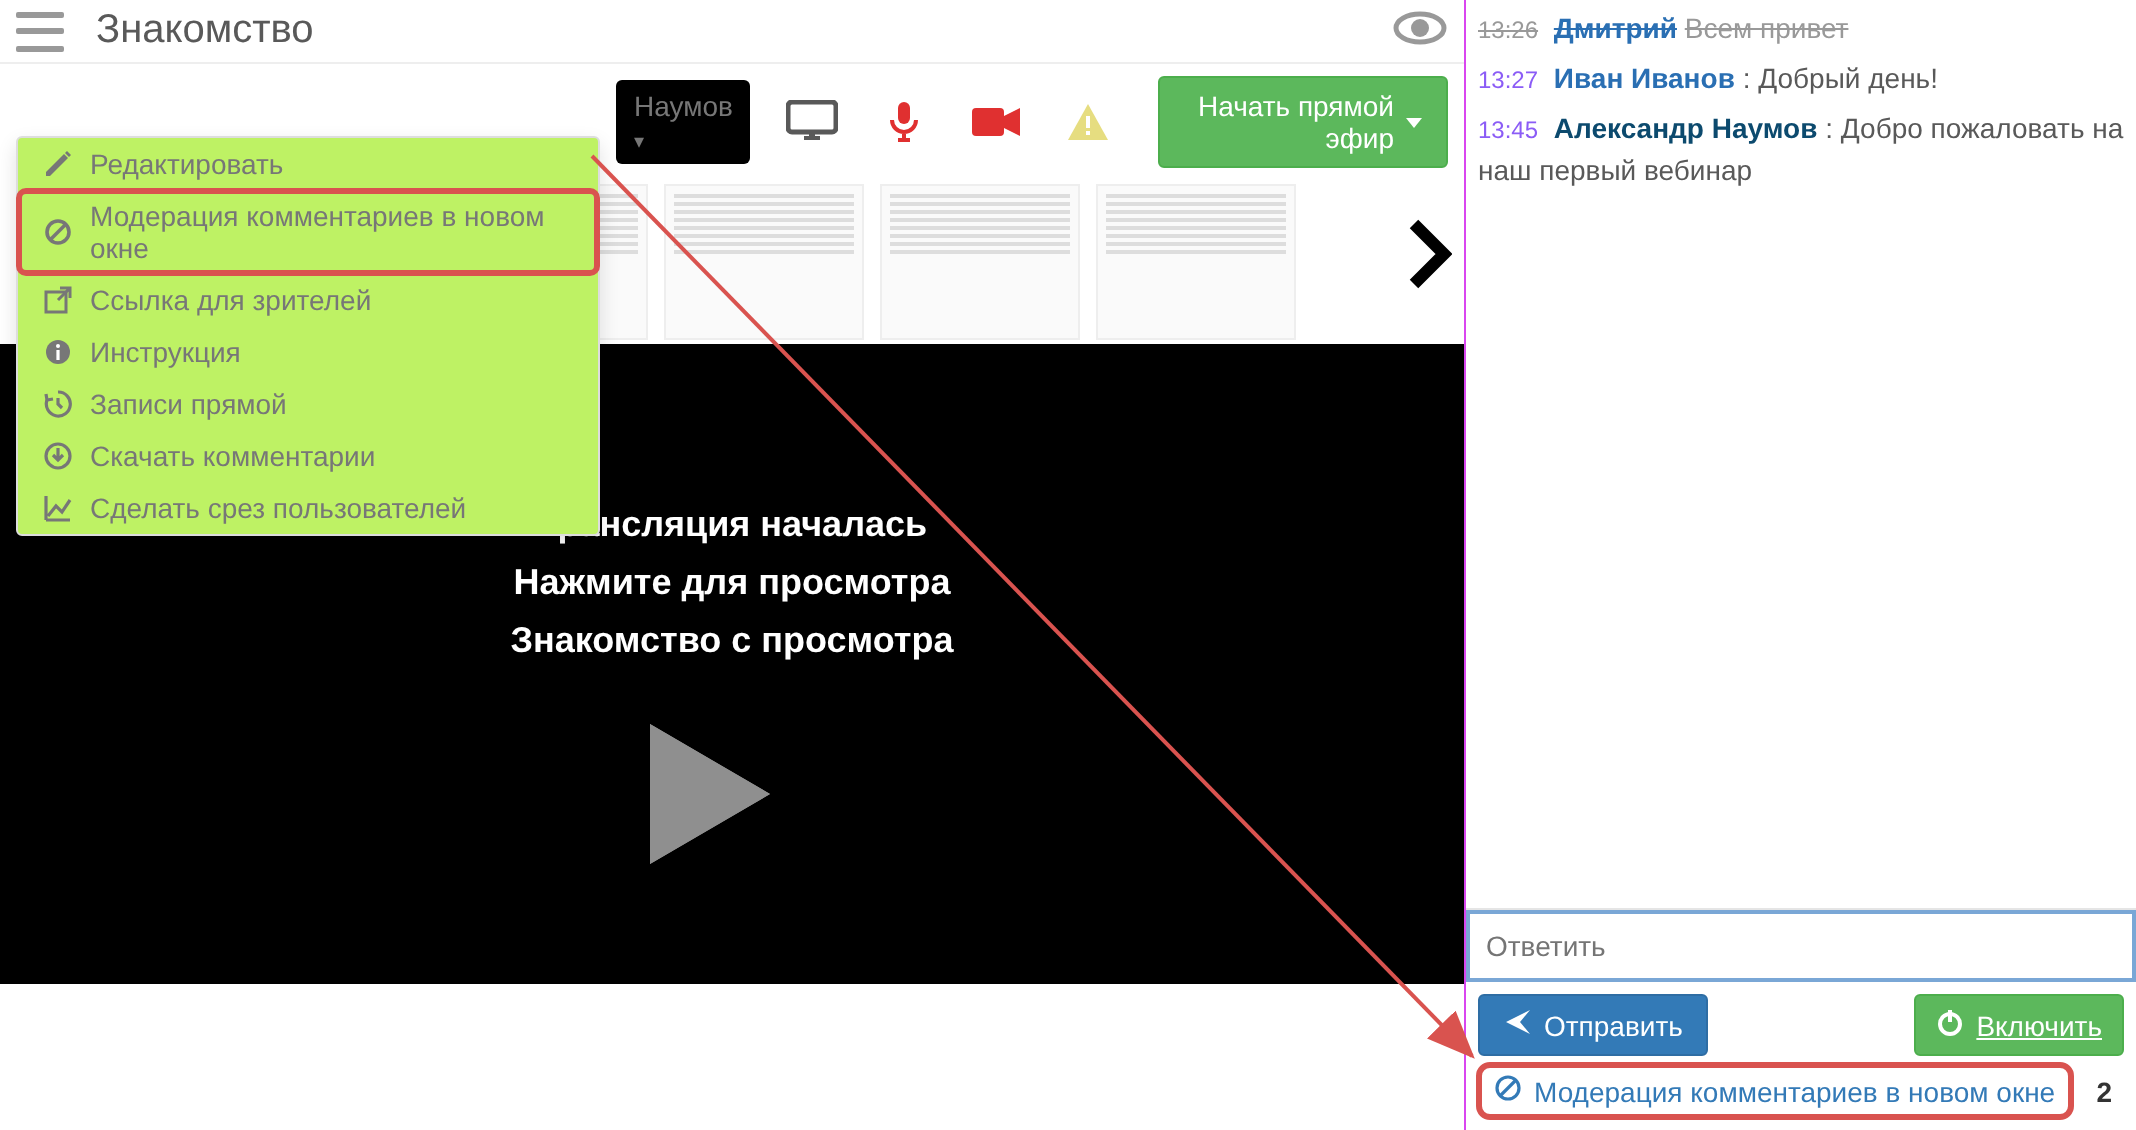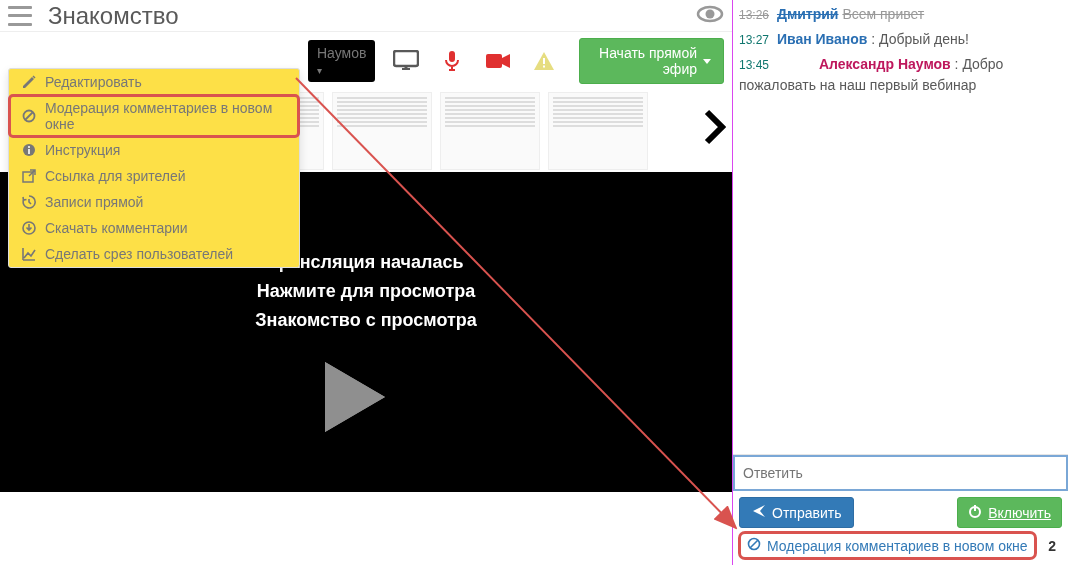--- a/index.html
+++ b/index.html
@@ -2,33 +2,33 @@
 <html><head>
   <meta charset="utf-8">
   <style>
     * { box-sizing: border-box; margin: 0; padding: 0; }
     body { font-family: -apple-system, "Helvetica Neue", Arial, sans-serif; font-size: 14px; color: #595959; width: 1068px; height: 565px; overflow: hidden; position: relative; background: #fff; }
 
     
     .header { display: flex; align-items: center; height: 32px; padding: 0 8px; border-bottom: 1px solid #eee; }
     .hamburger { width: 24px; height: 20px; cursor: pointer; display: flex; flex-direction: column; justify-content: space-between; margin-right: 16px; }
     .hamburger span { display: block; height: 3px; background: #999; border-radius: 1px; }
-    .title { font-size: 24px; color: #595959; font-weight: 400; flex: 1; }
+    .title { font-size: 20px; color: #595959; font-weight: 400; flex: 1; }
     .eye-icon { color: #999; }
 
     
     .toolbar-row { display: flex; align-items: center; padding: 6px 8px; gap: 8px; position: relative; }
     .presenter-drop { border: 1px solid rgba(0,0,0,0); background: #000000; padding: 4px 8px; font-size: 14px; color: #777; border-radius: 3px; margin-left: 300px; }
     .tool-icons { display: flex; gap: 20px; align-items: center; margin-left: 10px; }
     .ti { width: 26px; height: 20px; display: flex; align-items: center; justify-content: center; }
     .start-btn { background: #5cb85c; color: #fff; border: 1px solid #4cae4c; border-radius: 3px; padding: 6px 12px; font-size: 14px; margin-left: 14px; cursor: pointer; display: flex; align-items: center; gap: 6px; text-align: right; }
     .start-btn .caret { width: 0; height: 0; border-left: 4px solid transparent; border-right: 4px solid transparent; border-top: 5px solid #fff; }
 
     
-    .dropdown { position: absolute; top: 36px; left: 8px; width: 292px; background: #fde047; border: 1px solid #ddd; border-radius: 3px; box-shadow: 0 4px 10px rgba(0,0,0,0.12); z-index: 20; }
+    .dropdown { position: absolute; top: 36px; left: 8px; width: 292px; background: #bef264; border: 1px solid #ddd; border-radius: 3px; box-shadow: 0 4px 10px rgba(0,0,0,0.12); z-index: 20; }
     .dd-item { display: flex; align-items: center; gap: 8px; padding: 5px 12px; font-size: 14px; color: #777; cursor: pointer; }
     .dd-item.highlighted { outline: 3px solid #d9534f; outline-offset: -2px; border-radius: 4px; }
     .dd-icon { width: 16px; height: 16px; flex-shrink: 0; display: flex; align-items: center; justify-content: center; }
 
     
     .thumbstrip { display: flex; align-items: center; background: #fff; padding: 2px 0 2px 8px; gap: 8px; position: relative; height: 82px; }
     .thumb { width: 100px; height: 78px; background: #fafafa; border: 1px solid #eee; display: flex; flex-direction: column; padding: 4px; gap: 2px; overflow: hidden; }
     .thumb-line { height: 2px; background: #ddd; }
     .thumb.sel { background: #d8ead8; }
     .chevron-right { font-size: 34px; font-weight: 900; color: #000; cursor: pointer; margin-left: auto; margin-right: 6px; }
@@ -36,25 +36,25 @@
     
     .stage { background: #000; height: 320px; position: relative; margin-top: 0px; }
     .stage-text { position: absolute; top: 76px; width: 100%; text-align: center; color: #fff; font-weight: 700; font-size: 18px; line-height: 1.6; }
     .play { position: absolute; left: 310px; top: 180px; }
     .play svg { filter: drop-shadow(0 0 0 #999); }
 
     
     .chat { position: absolute; right: 0; top: 0; width: 336px; height: 565px; border-left: 1px solid #d946ef; background: #fff; display: flex; flex-direction: column; }
     .chat-msgs { flex: 1; padding: 4px 6px 0 6px; font-size: 14px; line-height: 1.5; overflow: hidden; }
     .msg { margin-bottom: 4px; }
-    .mtime { color: #0f766e; font-size: 12px; margin-right: 4px; }
+    .mtime { color: #8b5cf6; font-size: 12px; margin-right: 4px; }
     .mauthor { font-weight: 700; }
     .msg.struck .mtime, .msg.struck .mauthor, .msg.struck .mtext { text-decoration: line-through; color: #999; }
     .msg .mauthor.blue { color: #2a6fb3; }
-    .msg .mauthor.orange { color: #be185d; margin-left: 42px; }
+    .msg .mauthor.orange { color: #0c4a6e; }
     .chat-bottom { border-top: 1px solid #e5e5e5; }
     .reply-input { width: 100%; padding: 8px 8px; border: 2px solid #7aa7d6; font-size: 14px; color: #999; outline: none; }
     .btn-row { display: flex; gap: 0; margin-top: 6px; }
     .send-btn { background: #337ab7; color: #fff; border: 1px solid #2e6da4; padding: 6px 12px; border-radius: 3px; font-size: 14px; cursor: pointer; display: flex; align-items: center; gap: 6px; }
     .enable-btn { background: #5cb85c; color: #fff; border: 1px solid #4cae4c; padding: 6px 10px; border-radius: 3px; font-size: 14px; margin-left: auto; cursor: pointer; display: flex; align-items: center; gap: 6px; text-decoration: underline; }
     .mod-row { display: flex; align-items: center; gap: 6px; padding: 6px 8px 8px 8px; }
     .mod-link { display: flex; align-items: center; gap: 6px; font-size: 14px; color: #337ab7; cursor: pointer; padding: 3px 6px; outline: 3px solid #d9534f; border-radius: 4px; }
     .mod-count { margin-left: auto; font-weight: 700; color: #333; padding-right: 4px; }
 
     
@@ -98,35 +98,35 @@
             <svg width="14" height="14" viewBox="0 0 14 14">
               <circle cx="7" cy="7" r="5.5" fill="none" stroke="#777" stroke-width="1.8"></circle>
               <line x1="3" y1="11" x2="11" y2="3" stroke="#777" stroke-width="1.8"></line>
             </svg>
           </span>
         <span>Модерация комментариев в новом окне</span>
       </div>
       <div class="dd-item">
         <span class="dd-icon">
             <svg width="14" height="14" viewBox="0 0 14 14">
+              <rect x="1" y="3" width="10" height="10" fill="none" stroke="#777" stroke-width="1.5"></rect>
+              <path d="M8 1 L13 1 L13 6 M13 1 L7 7" fill="none" stroke="#777" stroke-width="1.5"></path>
+            </svg>
+          </span>
+        <span>Ссылка для зрителей</span>
+      </div>
+      <div class="dd-item">
+        <span class="dd-icon">
+            <svg width="14" height="14" viewBox="0 0 14 14">
               <circle cx="7" cy="7" r="6" fill="#777"></circle>
               <rect x="6.2" y="6" width="1.6" height="5" fill="#fff"></rect>
               <circle cx="7" cy="4" r="1" fill="#fff"></circle>
             </svg>
           </span>
         <span>Инструкция</span>
-      </div>
-      <div class="dd-item">
-        <span class="dd-icon">
-            <svg width="14" height="14" viewBox="0 0 14 14">
-              <rect x="1" y="3" width="10" height="10" fill="none" stroke="#777" stroke-width="1.5"></rect>
-              <path d="M8 1 L13 1 L13 6 M13 1 L7 7" fill="none" stroke="#777" stroke-width="1.5"></path>
-            </svg>
-          </span>
-        <span>Ссылка для зрителей</span>
       </div>
       <div class="dd-item">
         <span class="dd-icon">
             <svg width="14" height="14" viewBox="0 0 14 14">
               <path d="M7 1 A6 6 0 1 1 1.5 5" fill="none" stroke="#777" stroke-width="1.6"></path>
               <path d="M1 2 L1.5 5 L4.5 4.5" fill="none" stroke="#777" stroke-width="1.6"></path>
               <path d="M7 4 L7 7 L9 9" fill="none" stroke="#777" stroke-width="1.6"></path>
             </svg>
           </span>
         <span>Записи прямой</span>

